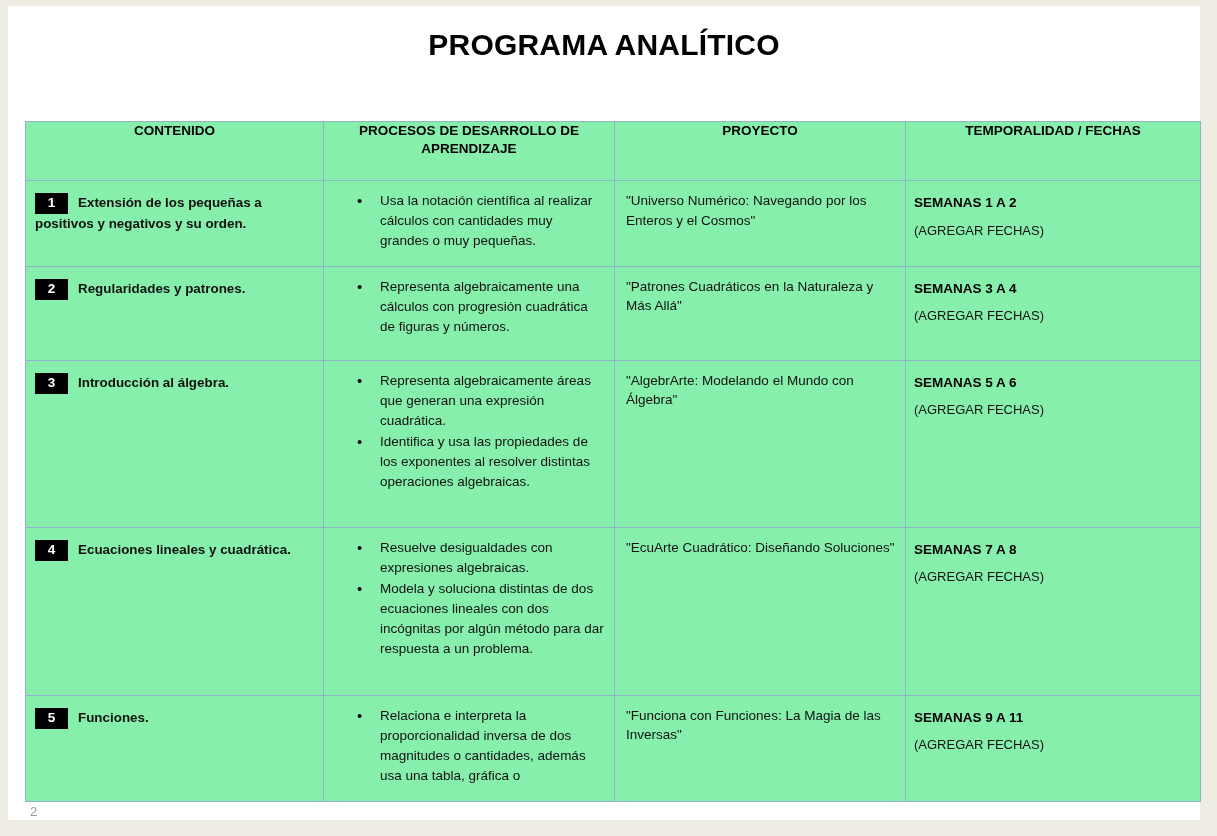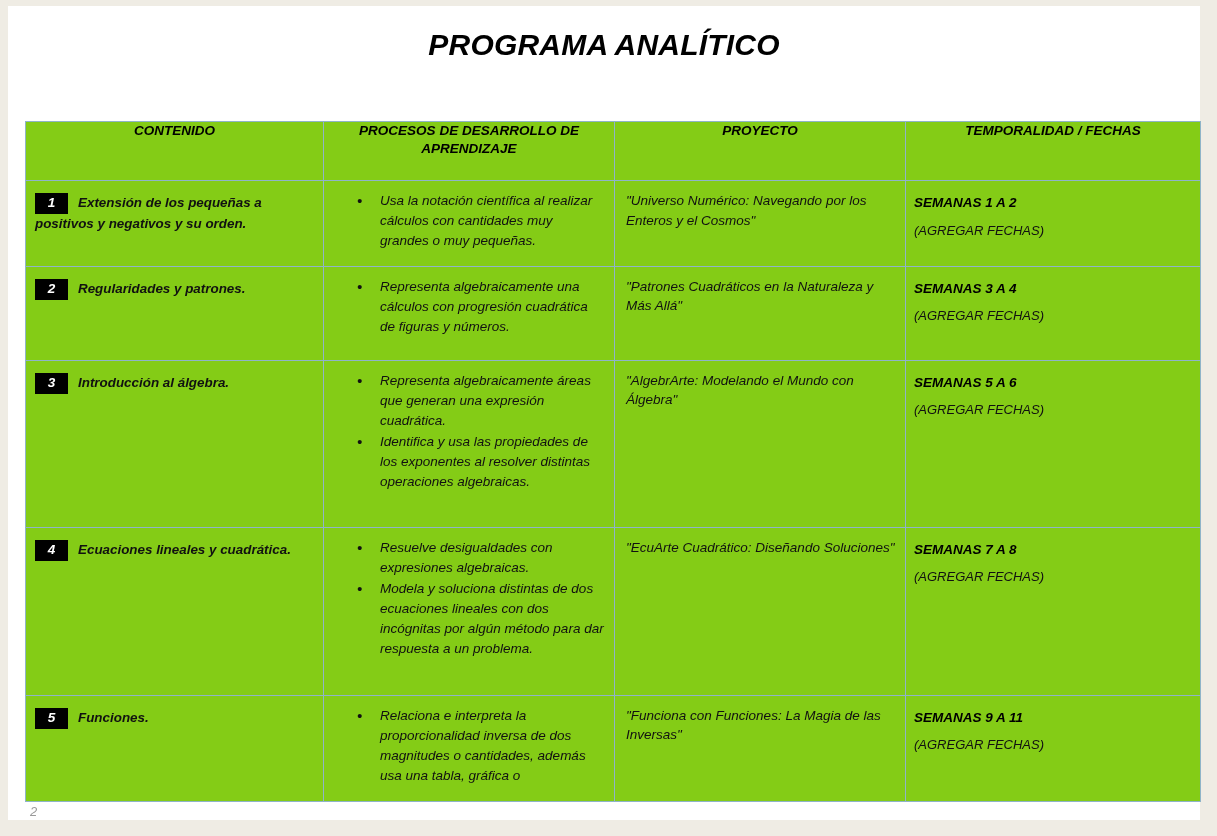--- a/index.html
+++ b/index.html
@@ -22,21 +22,20 @@
     background: #efece4;
   }
   .slide {
     position: absolute;
     left: 8px;
     top: 6px;
     width: 1192px;
     height: 814px;
     background: #ffffff;
     box-sizing: border-box;
-    font-style: italic;
   }
   .slide-title {
     position: absolute;
     left: 0;
     top: 22px;
     width: 1192px;
     text-align: center;
     font-size: 30px;
     font-weight: bold;
     color: #000000;
@@ -47,21 +46,21 @@
     position: absolute;
     left: 17px;
     top: 115px;
     width: 1175px;
     border-collapse: collapse;
     table-layout: fixed;
   }
   .prog-table td, .prog-table th {
     border: 1px solid #8fb4c8;
     vertical-align: top;
-    background: #84cc16;
+    background: #86efac;
     padding: 0;
   }
   .col-contenido  { width: 298px; }
   .col-procesos   { width: 291px; }
   .col-proyecto   { width: 291px; }
   .col-temporal   { width: 295px; }
 
   .hdr-cell {
     text-align: center;
     font-size: 13.5px;

